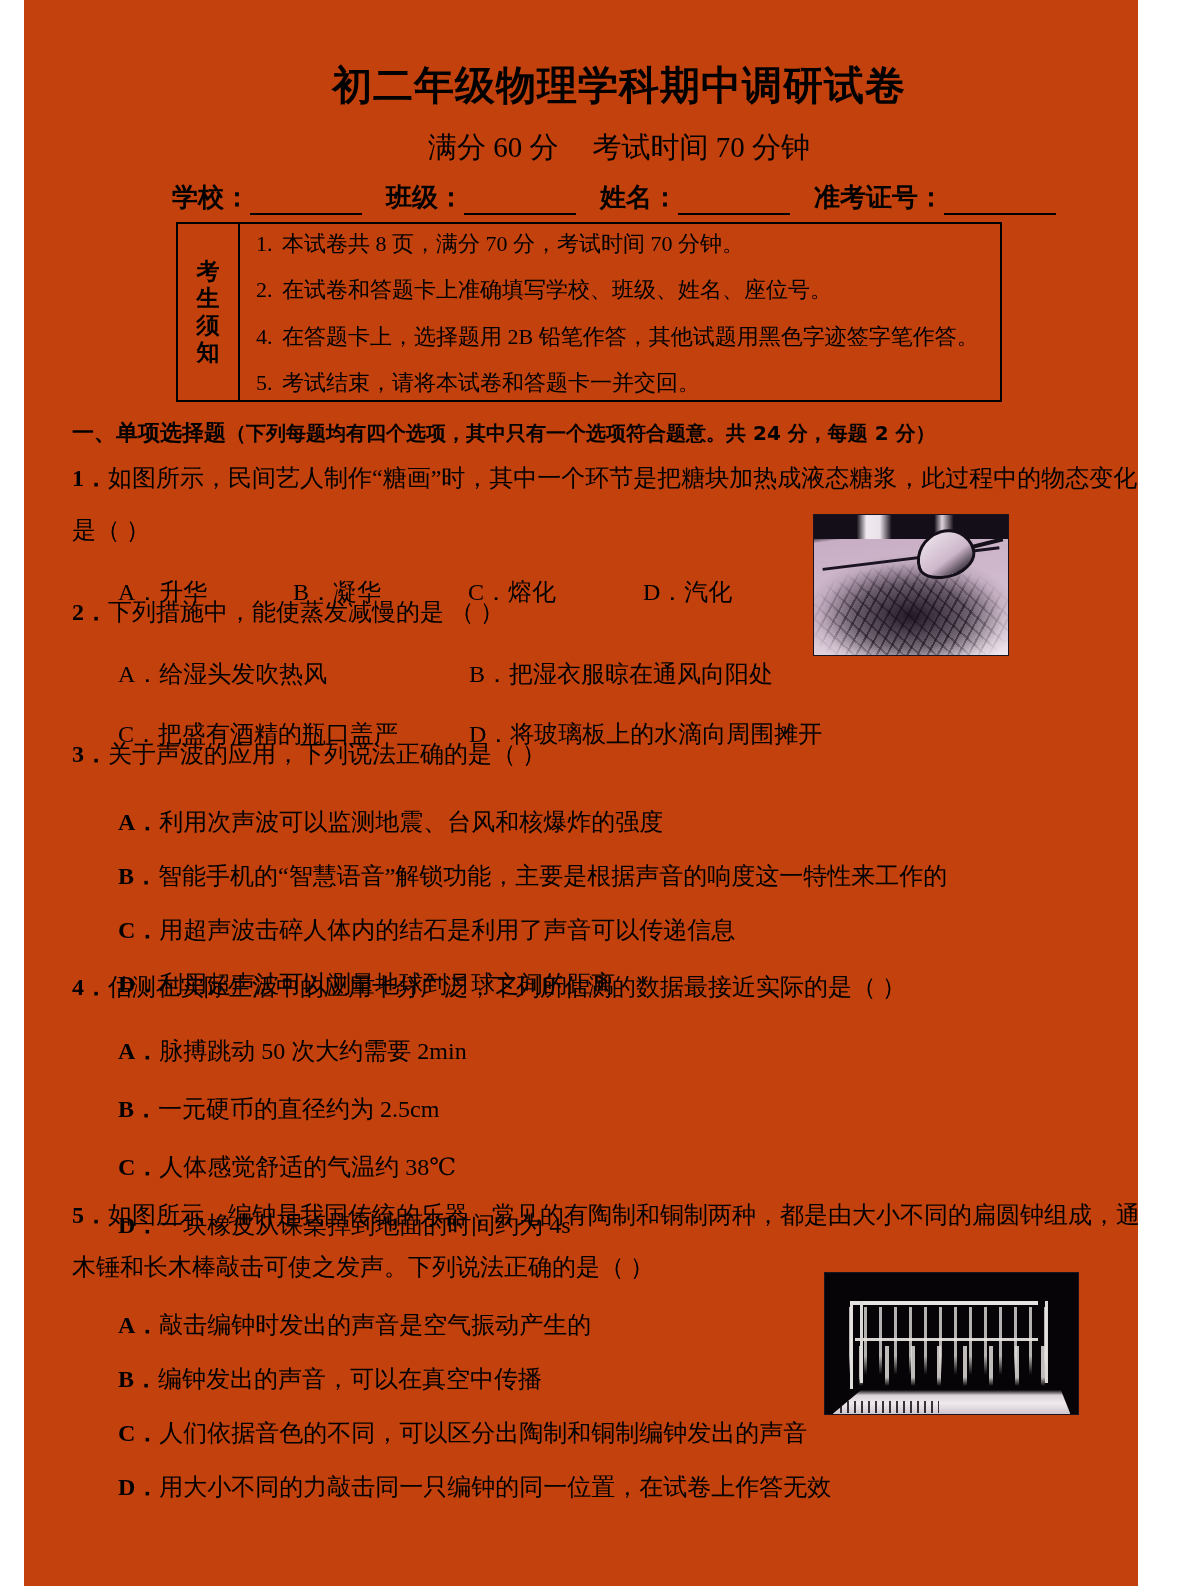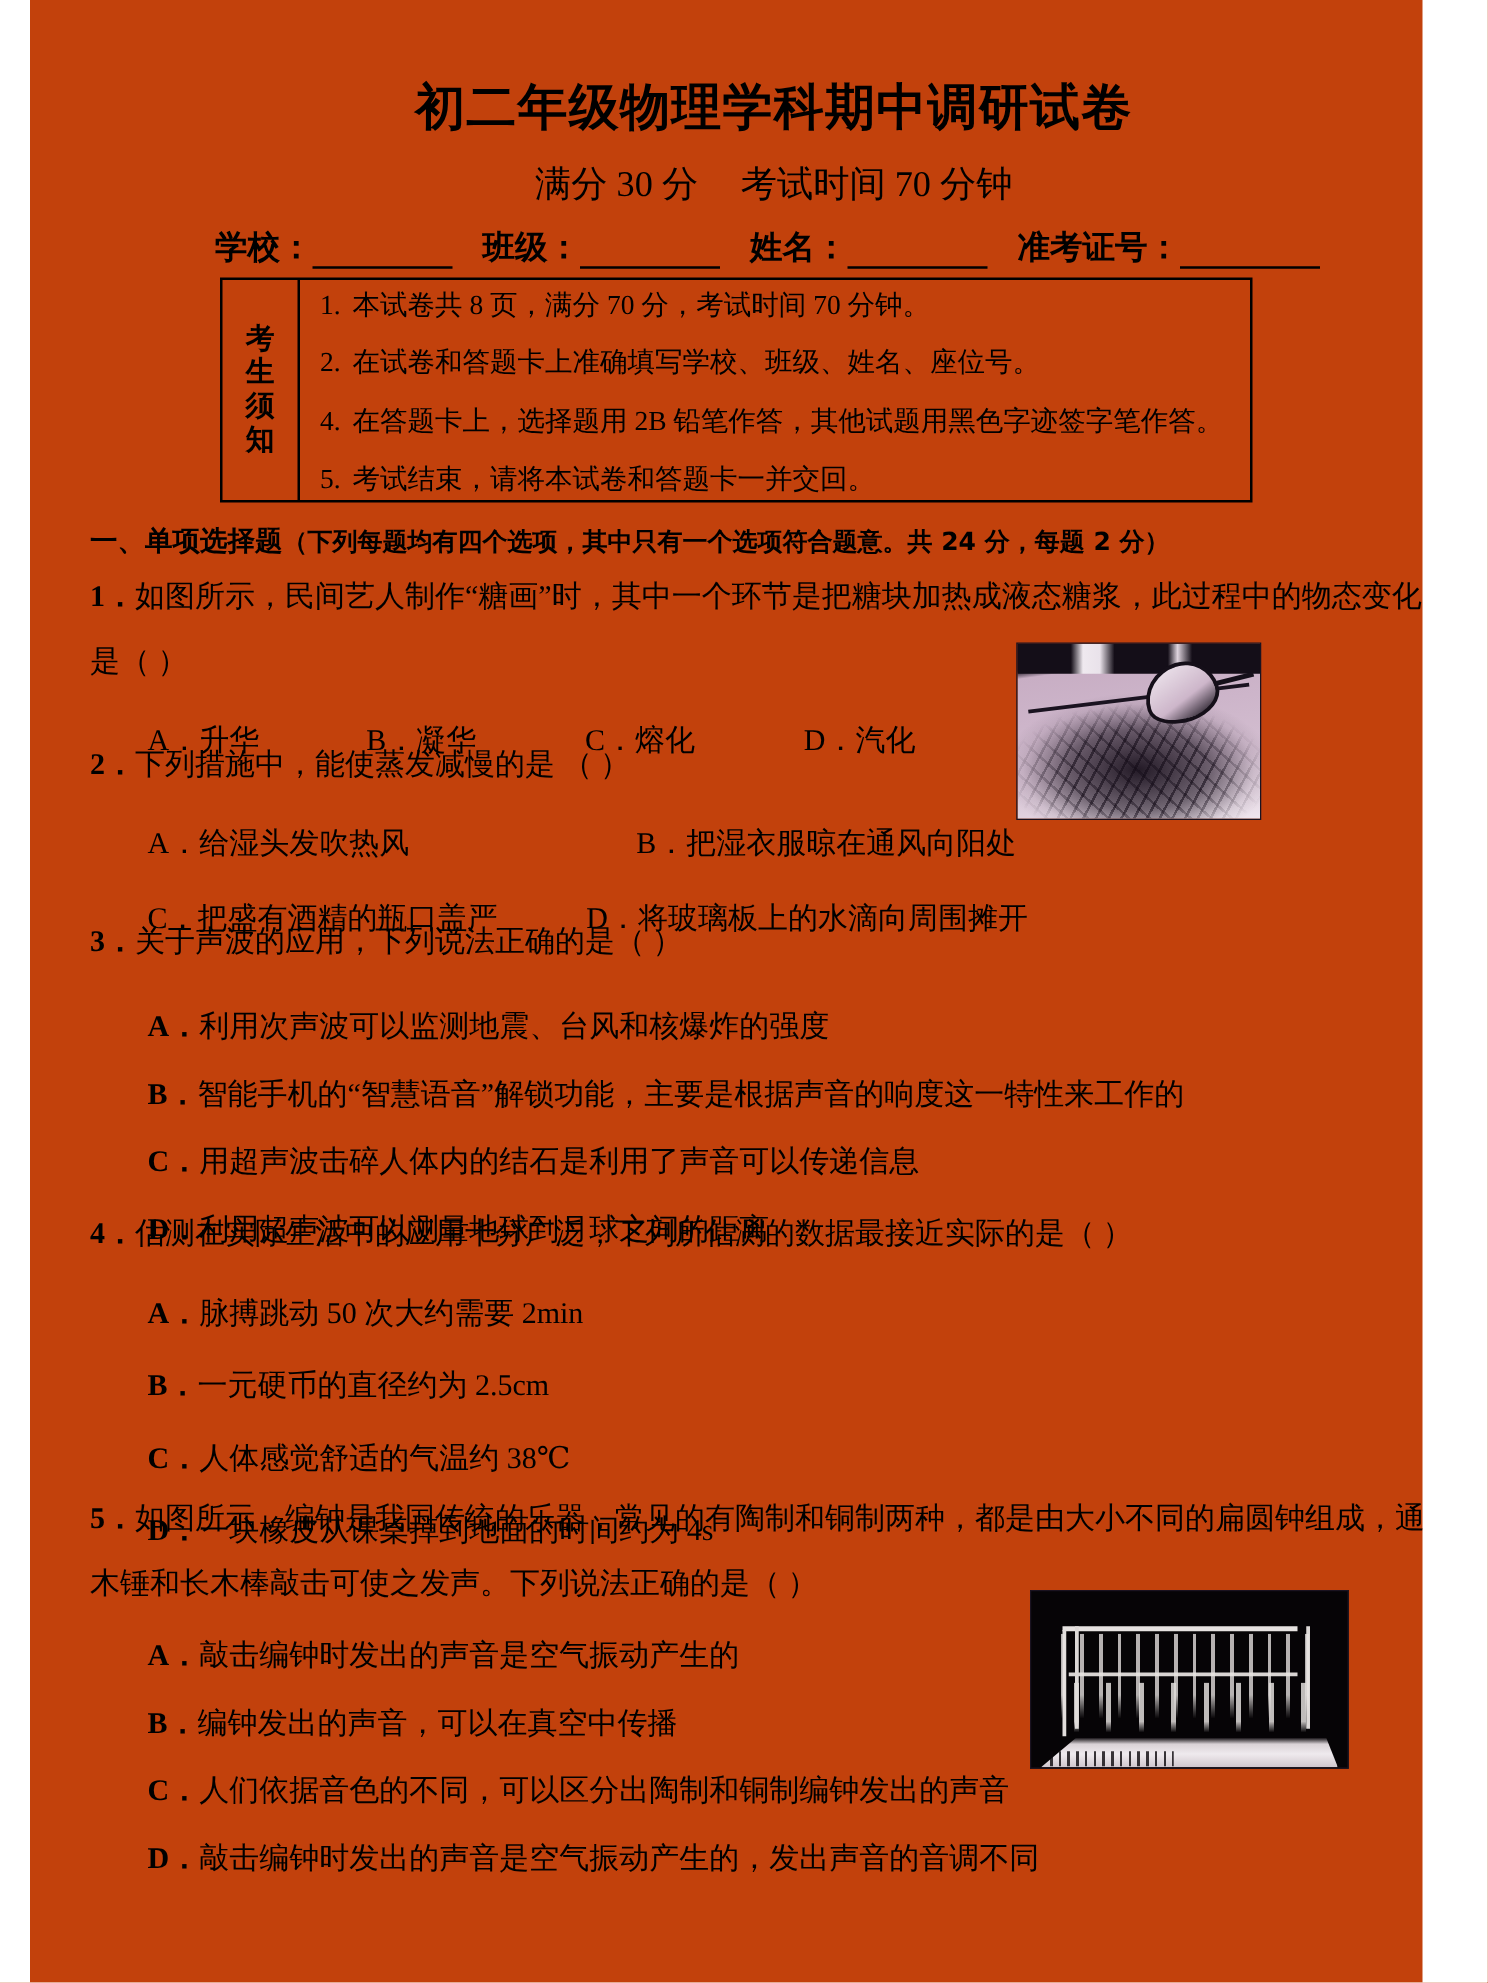--- a/index.html
+++ b/index.html
@@ -265,21 +265,21 @@
   }
 </style>
 </head>
 <body>
 
 <div class="page">
 
   <div class="doc-title">初二年级物理学科期中调研试卷</div>
 
   <div class="doc-subtitle">
-    <span>满分 30 分</span><span class="gap"></span><span>考试时间 70 分钟</span>
+    <span>满分 60 分</span><span class="gap"></span><span>考试时间 70 分钟</span>
   </div>
 
   <div class="fields-row">
     <span class="field"><span class="lbl">学校：</span><span class="blank blank-w1"></span></span><span class="field-sp"></span><span class="field"><span class="lbl">班级：</span><span class="blank blank-w2"></span></span><span class="field-sp"></span><span class="field"><span class="lbl">姓名：</span><span class="blank blank-w3"></span></span><span class="field-sp"></span><span class="field"><span class="lbl">准考证号：</span><span class="blank blank-w4"></span></span>
   </div>
 
   <div class="notice-box">
     <div class="notice-label">
       <span>考</span>
       <span>生</span>
@@ -310,21 +310,21 @@
   <div class="figure" id="fig-sugar">
     <div class="squiggles"></div>
     <div class="topbar"></div>
     <div class="slab-edge"></div>
     <div class="handle"></div>
     <div class="ladle"></div>
   </div>
 
   <div class="qblock" style="top:600px; width:760px;">
     <div class="qline"><span class="qnum">2．</span><span>下列措施中，能使蒸发减慢的是 （        ）</span></div>
-    <div class="opt-row" style="margin-top:34px; margin-left:46px;gap:40px;">
+    <div class="opt-row" style="margin-top:34px; margin-left:46px;">
       <div class="opt-cell-a"><span class="ol">A．</span><span>给湿头发吹热风</span></div>
       <div class="opt-cell-b"><span class="ol">B．</span><span>把湿衣服晾在通风向阳处</span></div>
     </div>
     <div class="opt-row" style="margin-top:28px; margin-left:46px;">
       <div class="opt-cell-a"><span class="ol">C．</span><span>把盛有酒精的瓶口盖严</span></div>
       <div class="opt-cell-b"><span class="ol">D．</span><span>将玻璃板上的水滴向周围摊开</span></div>
     </div>
   </div>
 
   <div class="qblock" style="top:742px; width:1100px;">
@@ -342,21 +342,21 @@
     <div class="opt" style="margin-top:34px;"><span class="indent"></span><span class="ol">C．</span><span>人体感觉舒适的气温约 38℃</span></div>
     <div class="opt" style="margin-top:34px;"><span class="indent"></span><span class="ol">D．</span><span>一块橡皮从课桌掉到地面的时间约为 4s</span></div>
   </div>
 
   <div class="qblock" style="top:1203px; width:1130px;">
     <div class="qline"><span class="qnum">5．</span><span>如图所示，编钟是我国传统的乐器，常见的有陶制和铜制两种，都是由大小不同的扁圆钟组成，通过</span></div>
     <div class="qline" style="margin-top:28px;"><span>木锤和长木棒敲击可使之发声。下列说法正确的是（        ）</span></div>
     <div class="opt" style="margin-top:34px;"><span class="indent"></span><span class="ol">A．</span><span>敲击编钟时发出的声音是空气振动产生的</span></div>
     <div class="opt" style="margin-top:30px;"><span class="indent"></span><span class="ol">B．</span><span>编钟发出的声音，可以在真空中传播</span></div>
     <div class="opt" style="margin-top:30px;"><span class="indent"></span><span class="ol">C．</span><span>人们依据音色的不同，可以区分出陶制和铜制编钟发出的声音</span></div>
-    <div class="opt" style="margin-top:30px;"><span class="indent"></span><span class="ol">D．</span><span>敲击编钟时发出的声音是空气振动产生的，发出声音的音调不同</span></div>
+    <div class="opt" style="margin-top:30px;"><span class="indent"></span><span class="ol">D．</span><span>用大小不同的力敲击同一只编钟的同一位置，在试卷上作答无效</span></div>
   </div>
 
   <div class="figure" id="fig-bell">
     <div class="frame-top"></div>
     <div class="frame-top2"></div>
     <div class="post-l"></div>
     <div class="post-r"></div>
     <div class="tall-stand"></div>
     <div class="bells"></div>
     <div class="bells2"></div>

